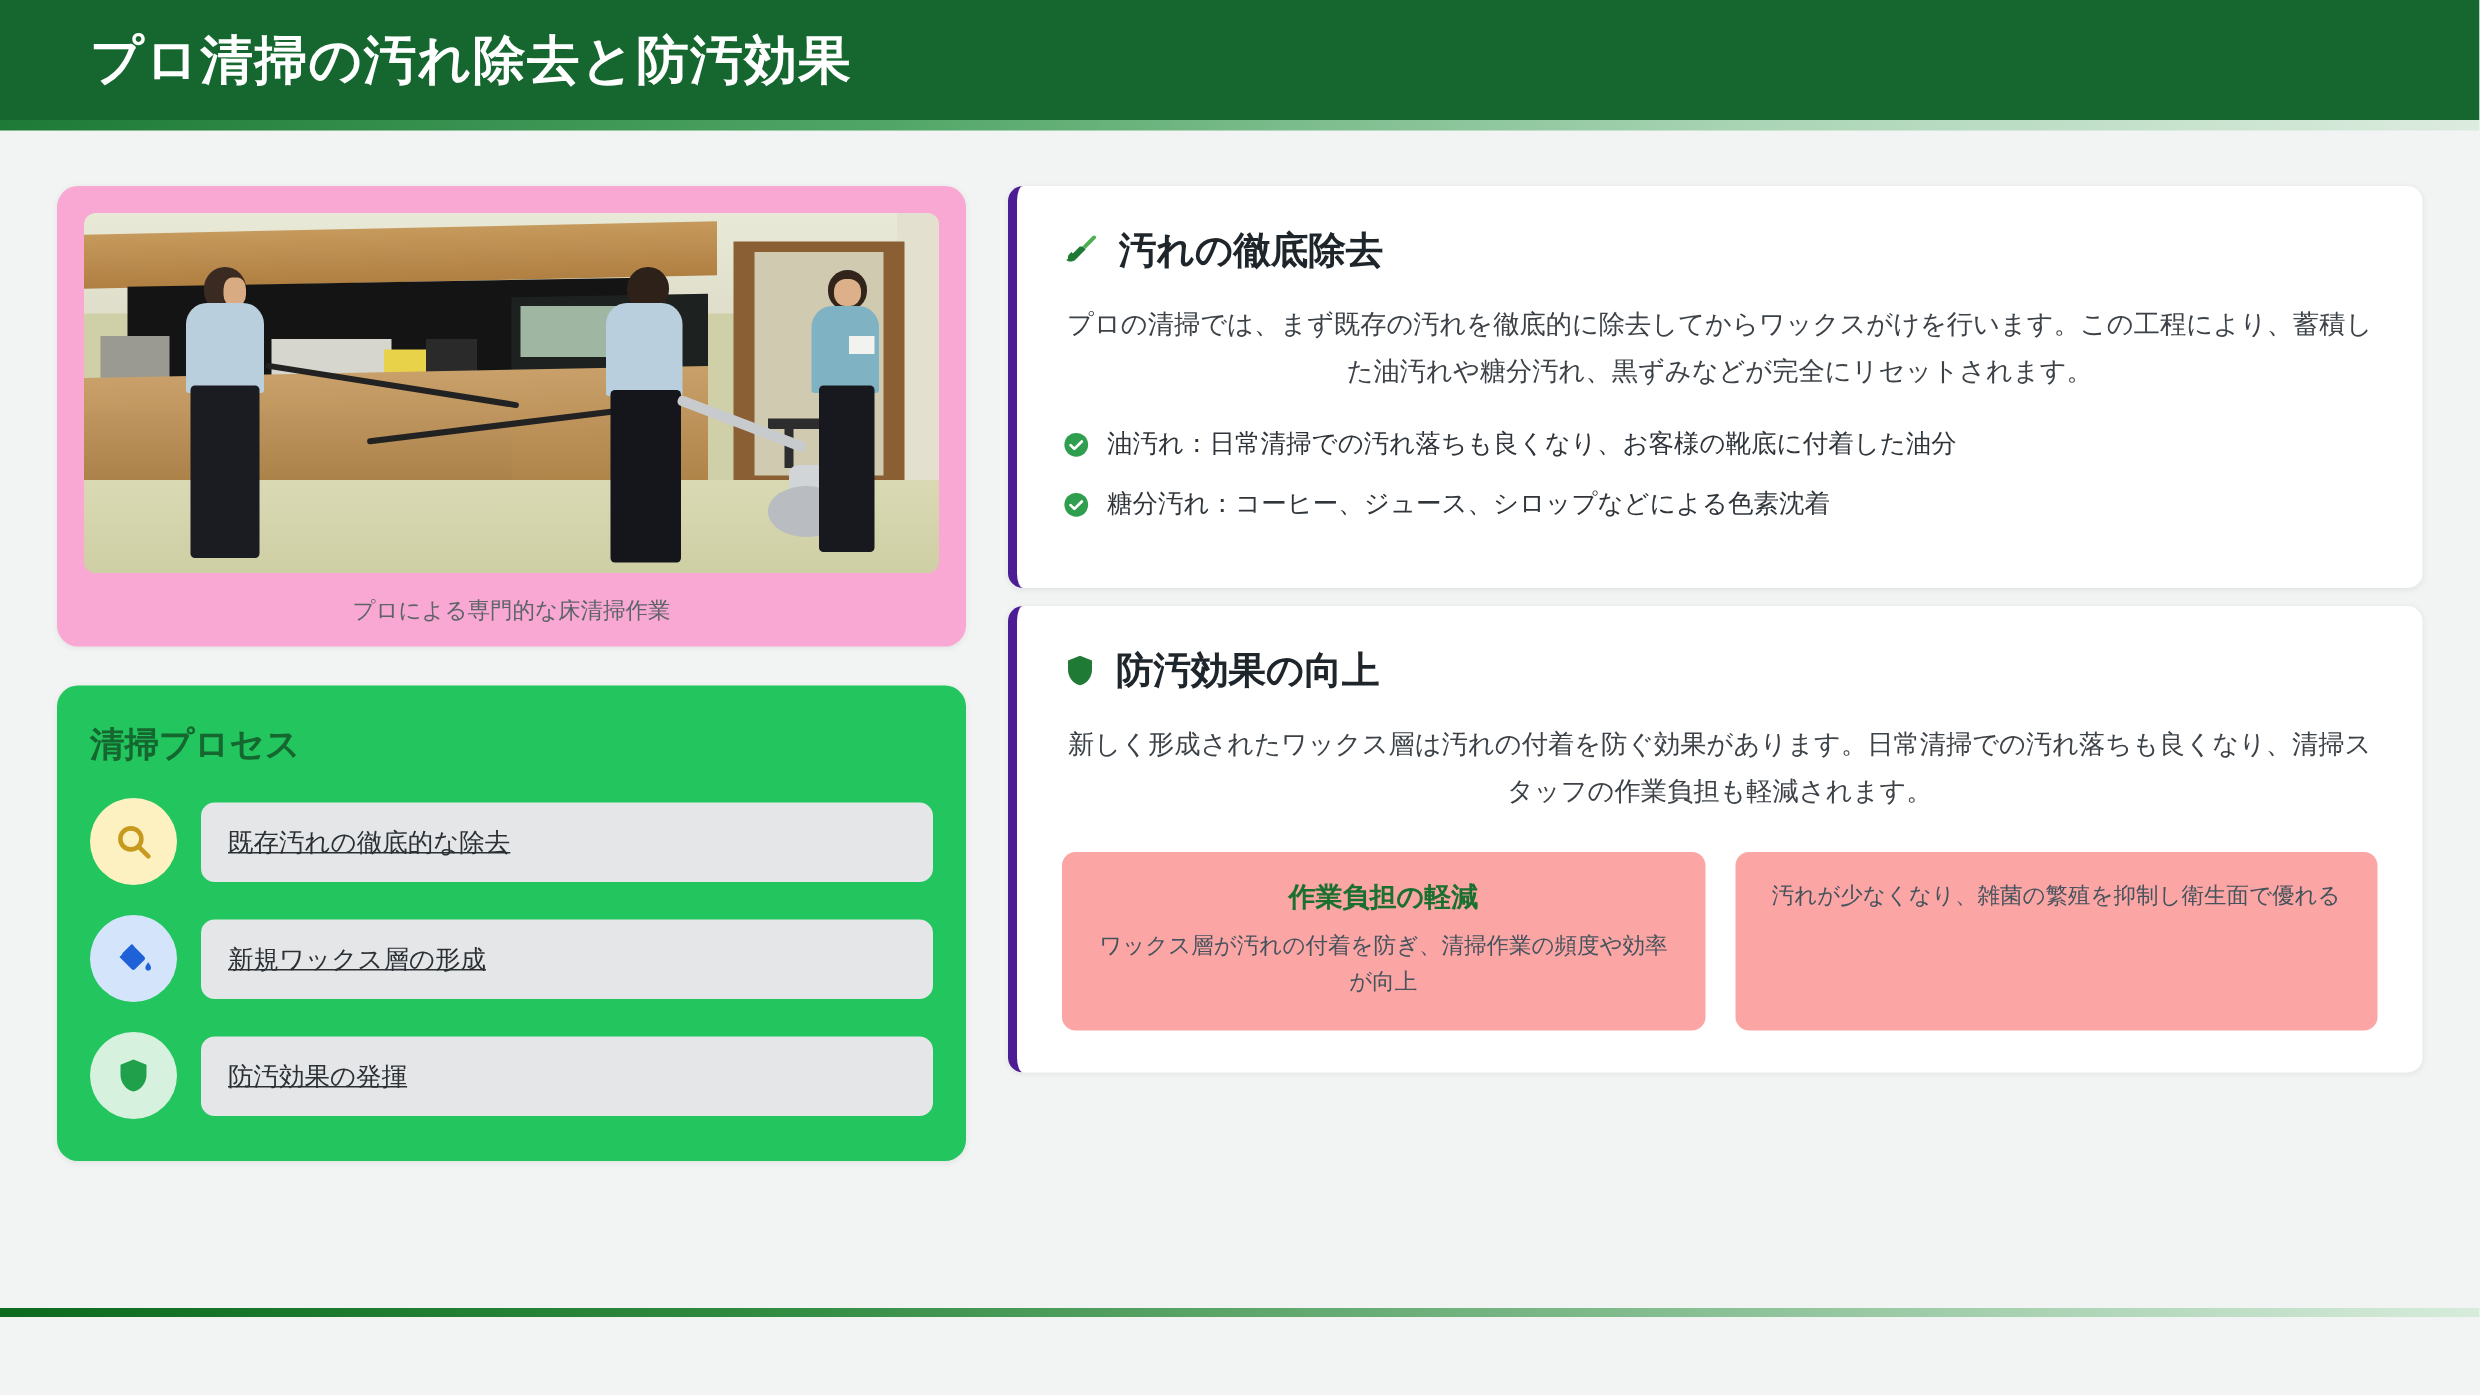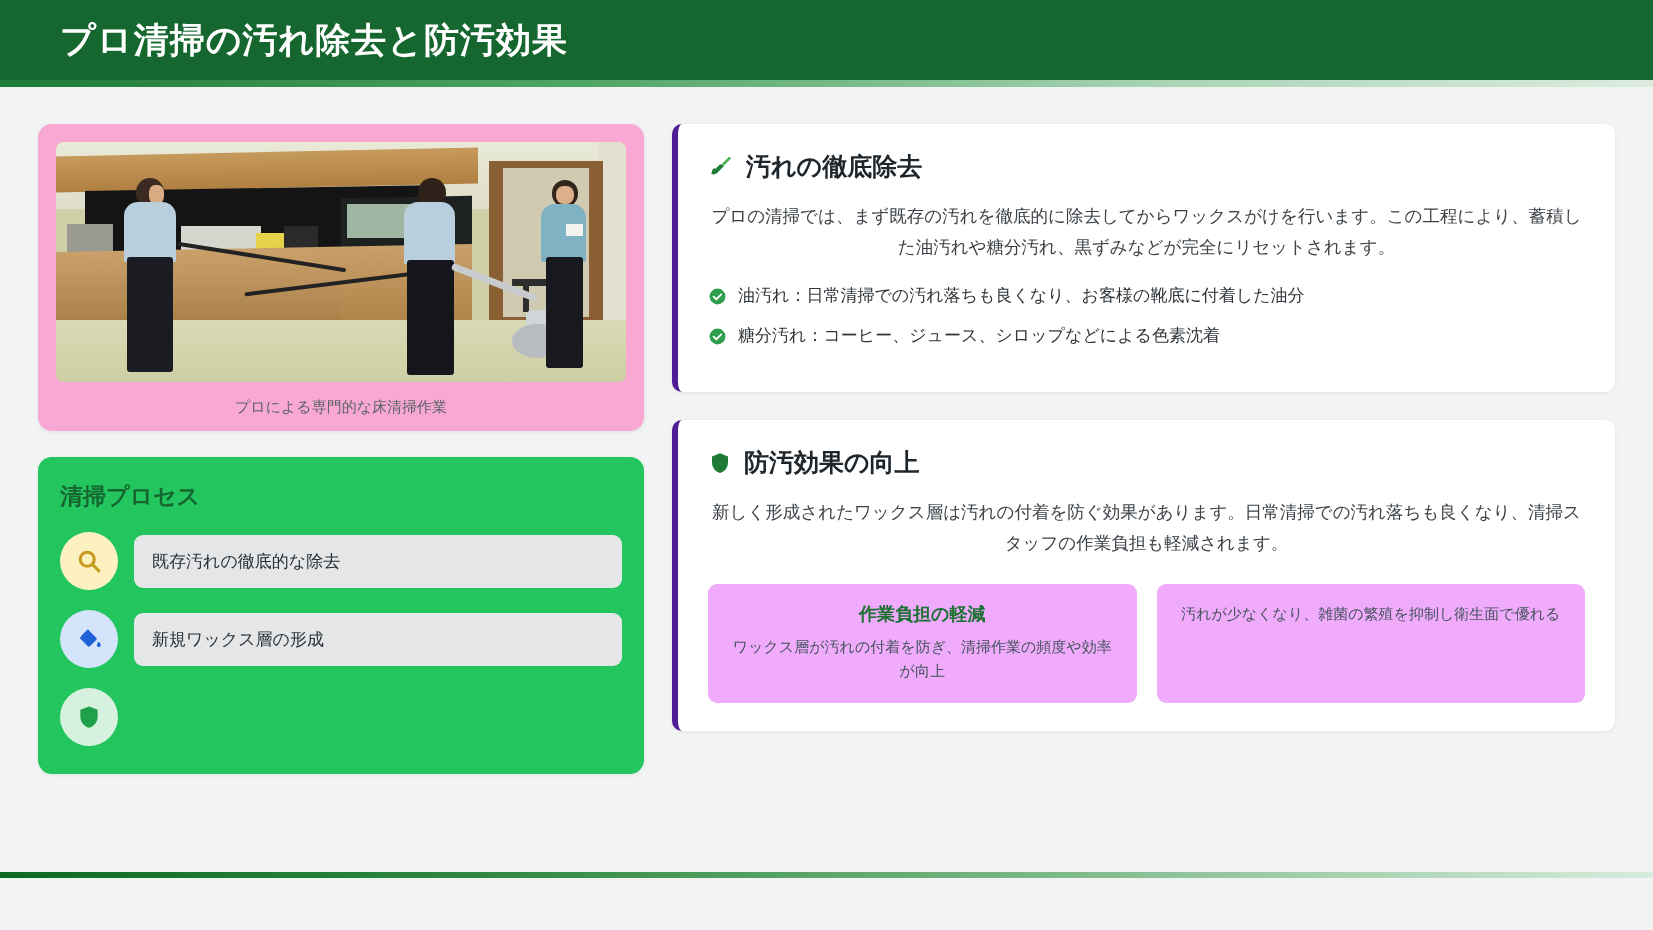--- a/index.html
+++ b/index.html
@@ -145,43 +145,43 @@
   .process-item:last-child{margin-bottom:0;}
   .proc-icon{
     width:58px;height:58px;border-radius:50%;flex:0 0 58px;
     display:flex;align-items:center;justify-content:center;margin-right:16px;
   }
   .proc-icon.yellow{background:#fdf1c2;}
   .proc-icon.blue{background:#d4e4fb;}
   .proc-icon.green{background:#d6f2de;}
   .proc-label{
     flex:1;background:#e4e6e8;border-radius:9px;
-    padding:15px 18px;font-size:17px;color:#2b3034;
+    padding:15px 18px;font-size:17px;color:#2b3034;text-decoration:underline;
   }
 
   
   .info-card{
     background:#ffffff;border-left:6px solid #4c1d95;border-radius:10px;
     padding:26px 30px 28px 30px;
     box-shadow:0 1px 4px rgba(0,0,0,.07);
     text-align:center;
   }
-  .info-card + .info-card{margin-top:28px;}
+  .info-card + .info-card{margin-top:12px;}
   .info-head{display:flex;align-items:center;gap:12px;margin-bottom:18px;}
   .info-head-title{font-size:25px;font-weight:bold;color:#1e252b;}
   .info-body{font-size:17.5px;line-height:1.78;color:#3c4247;}
 
   .check-list{margin-top:20px;}
   .check-item{display:flex;align-items:flex-start;gap:11px;margin-bottom:14px;}
   .check-item:last-child{margin-bottom:16px;}
   .check-text{font-size:17px;color:#2f353a;line-height:1.5;}
 
   .sub-grid{display:flex;gap:20px;margin-top:24px;}
   .sub-box{
-    flex:1;background:#f0abfc;border-radius:9px;padding:18px 20px 20px 20px;
+    flex:1;background:#fca5a5;border-radius:9px;padding:18px 20px 20px 20px;
   }
   .sub-title{font-size:18px;font-weight:bold;color:#19702f;margin-bottom:9px;}
   .sub-text{font-size:15px;line-height:1.62;color:#44535c;}
 
   
   .footer-bar{
     position:absolute;left:0;top:872px;width:1653px;height:6px;
     background:linear-gradient(to right,#0c6b1f 0%,#2f8a3f 30%,#7fba8b 65%,#d7ecdc 100%);
   }
 
@@ -264,20 +264,21 @@
           </div>
           <div class="proc-label">新規ワックス層の形成</div>
         </div>
 
         <div class="process-item">
           <div class="proc-icon green">
             <svg width="26" height="26" viewBox="0 0 24 24" fill="#21a04b">
               <path d="M12 2.2 20 5.4v6.1c0 5-3.4 9.3-8 10.4-4.6-1.1-8-5.4-8-10.4V5.4L12 2.2z"></path>
             </svg>
           </div>
+          <div class="proc-label">防汚効果の発揮</div>
         </div>
       </div>
     </div>
 
     <div class="col-right">
 
       <div class="info-card">
         <div class="info-head">
           <span>
             <svg width="26" height="26" viewBox="0 0 24 24">

